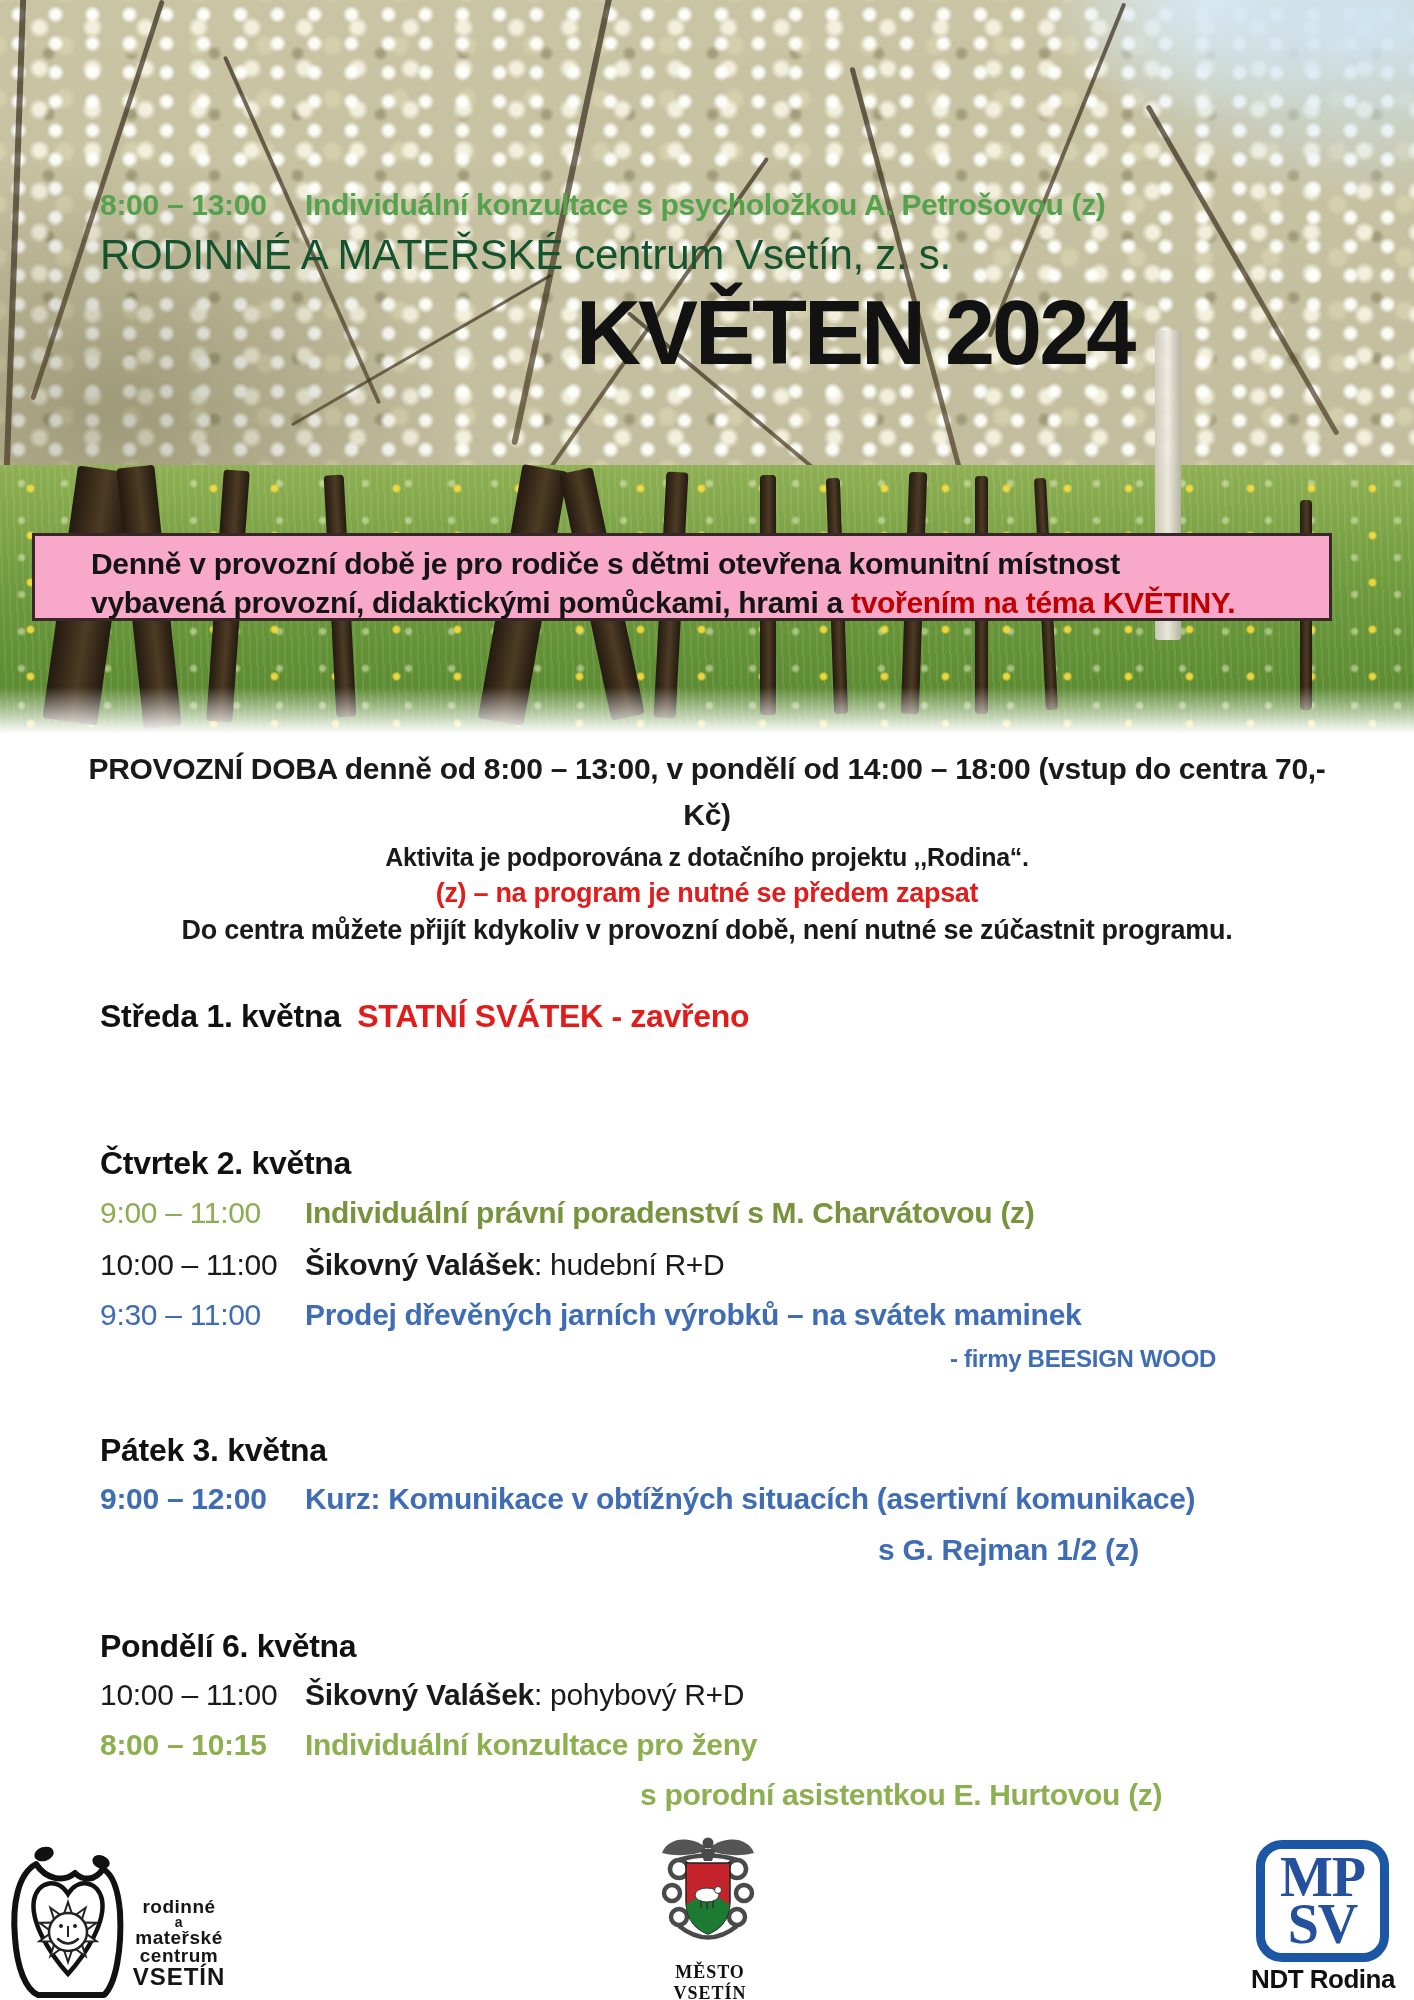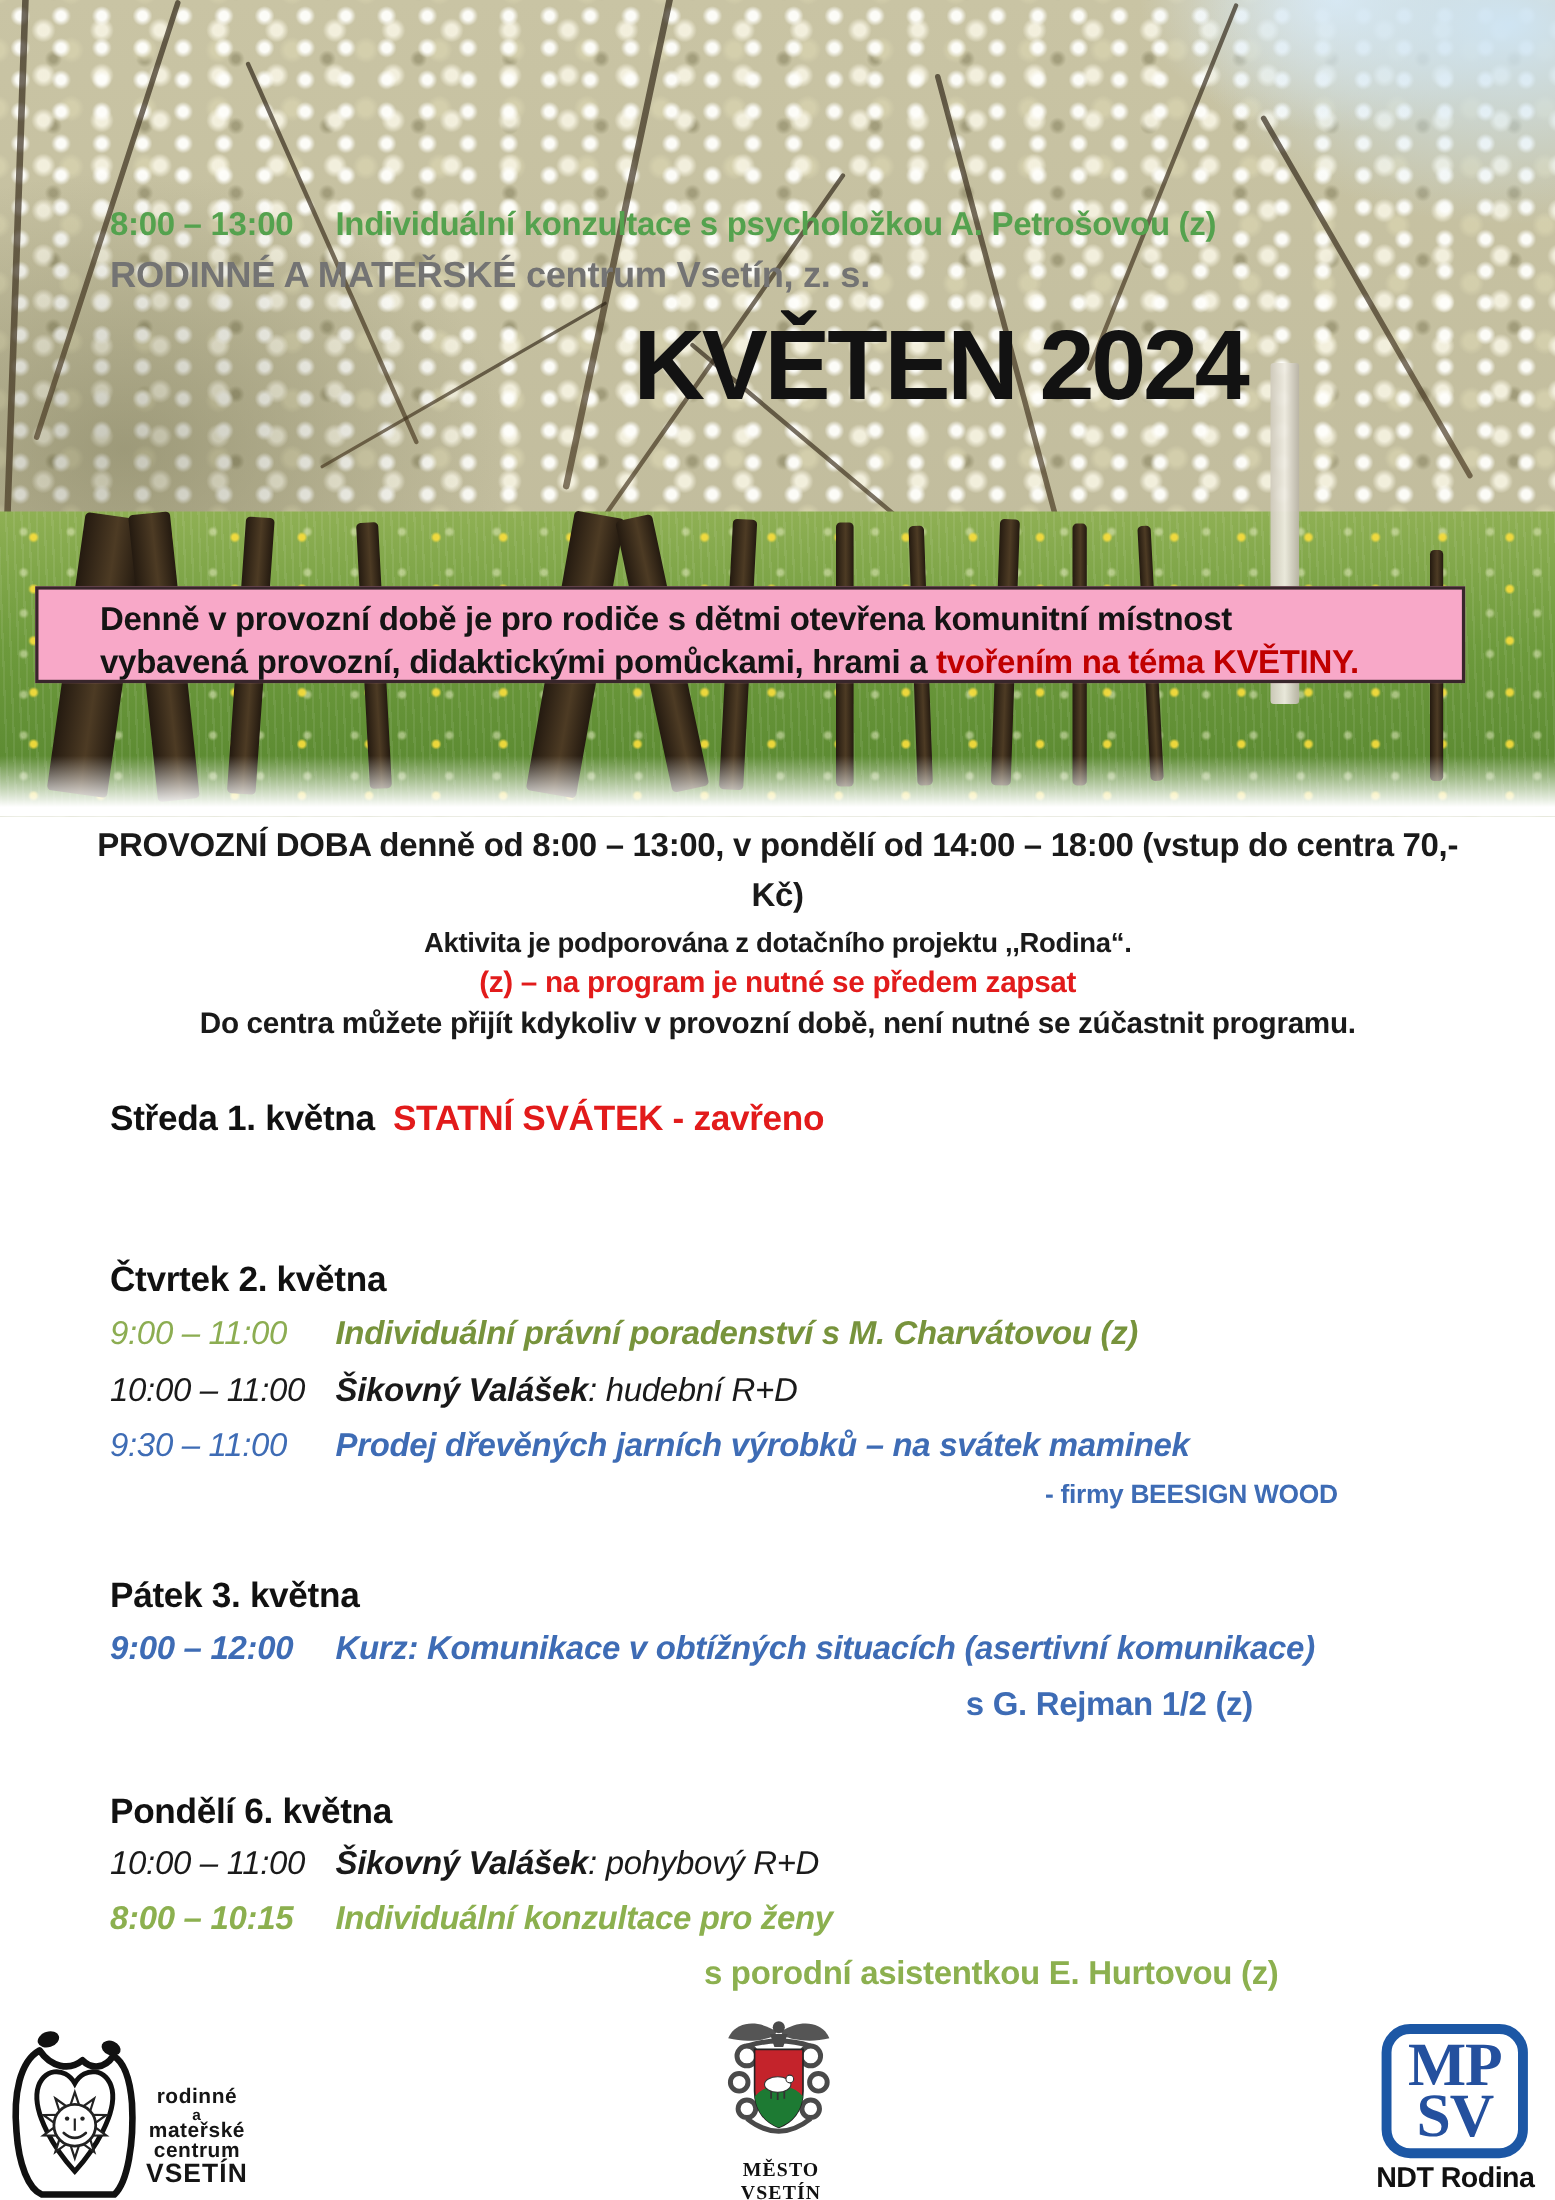--- a/index.html
+++ b/index.html
@@ -28,40 +28,40 @@
       radial-gradient(circle, rgba(235,240,200,.5) 0 2px, rgba(235,240,200,0) 5px),
       repeating-linear-gradient(88deg, rgba(255,255,255,.08) 0 2px, rgba(255,255,255,0) 2px 7px),
       linear-gradient(180deg,#8fb054,#6d9a3c 45%,#55842e);
     background-size:61px 47px,43px 37px,100% 100%,100% 100%;}
   .trunk{position:absolute;background:linear-gradient(90deg,#241a10,#4d3b24 55%,#241a10);border-radius:4px;}
   .br{position:absolute;background:linear-gradient(#2e2416,#4a3a22);border-radius:3px;opacity:.68;}
   .birch{position:absolute;background:linear-gradient(90deg,#cfcabc,#efece2 50%,#b9b4a6);opacity:.95;border-radius:3px;}
 
   
   .consult-line{position:absolute;left:100px;top:188px;font-size:30px;font-weight:700;color:#54a24e;white-space:nowrap;}
-  .org-name{position:absolute;left:100px;top:231px;font-size:33px;font-weight:700;color:#737373;white-space:nowrap;}
+  .org-name{position:absolute;left:100px;top:231px;font-size:42px;font-weight:400;color:#14532d;white-space:nowrap;}
   .big-title{position:absolute;left:576px;top:282px;font-size:90px;font-weight:700;color:#121212;
              letter-spacing:-3px;white-space:nowrap;}
 
   .banner{position:absolute;left:32px;top:533px;width:1300px;height:88px;background:#f8a8c8;
           border:3px solid #38262b;box-sizing:border-box;padding:8px 12px 0 56px;}
   .banner div{font-size:30px;font-weight:700;color:#141414;line-height:39px;white-space:nowrap;}
   .banner .rd{color:#c00000;}
 
   
   .c{position:absolute;left:0;width:1414px;text-align:center;font-weight:700;color:#1a1a1a;}
   .hours1{top:752px;font-size:30px;}
   .hours2{top:798px;font-size:30px;}
   .support{top:843px;font-size:25px;}
   .register{top:878px;font-size:27px;color:#e21b1b;}
   .visit{top:915px;font-size:27px;}
 
   
   .day-h{position:absolute;left:100px;font-size:32px;font-weight:700;color:#111;white-space:nowrap;}
-  .row{position:absolute;left:100px;font-size:30px;color:#1a1a1a;white-space:nowrap;font-style:italic;}
+  .row{position:absolute;left:100px;font-size:30px;color:#1a1a1a;white-space:nowrap;}
   .time{display:inline-block;min-width:205px;}
   .olv{color:#77933c;} .olv-t{color:#8cad52;}
   .lgr{color:#8cb04f;} .blu{color:#3e6cb5;}
   .red{color:#e21b1b;} .b{font-weight:700;}
   .pre{white-space:pre-wrap;}
   .note{position:absolute;font-weight:700;white-space:nowrap;}
 
   
   .rmc-text{position:absolute;left:120px;top:1898px;width:118px;text-align:center;color:#151515;letter-spacing:.5px;}
   .rmc-text .l1,.rmc-text .l3,.rmc-text .l4{font-size:19px;font-weight:700;line-height:18px;}

